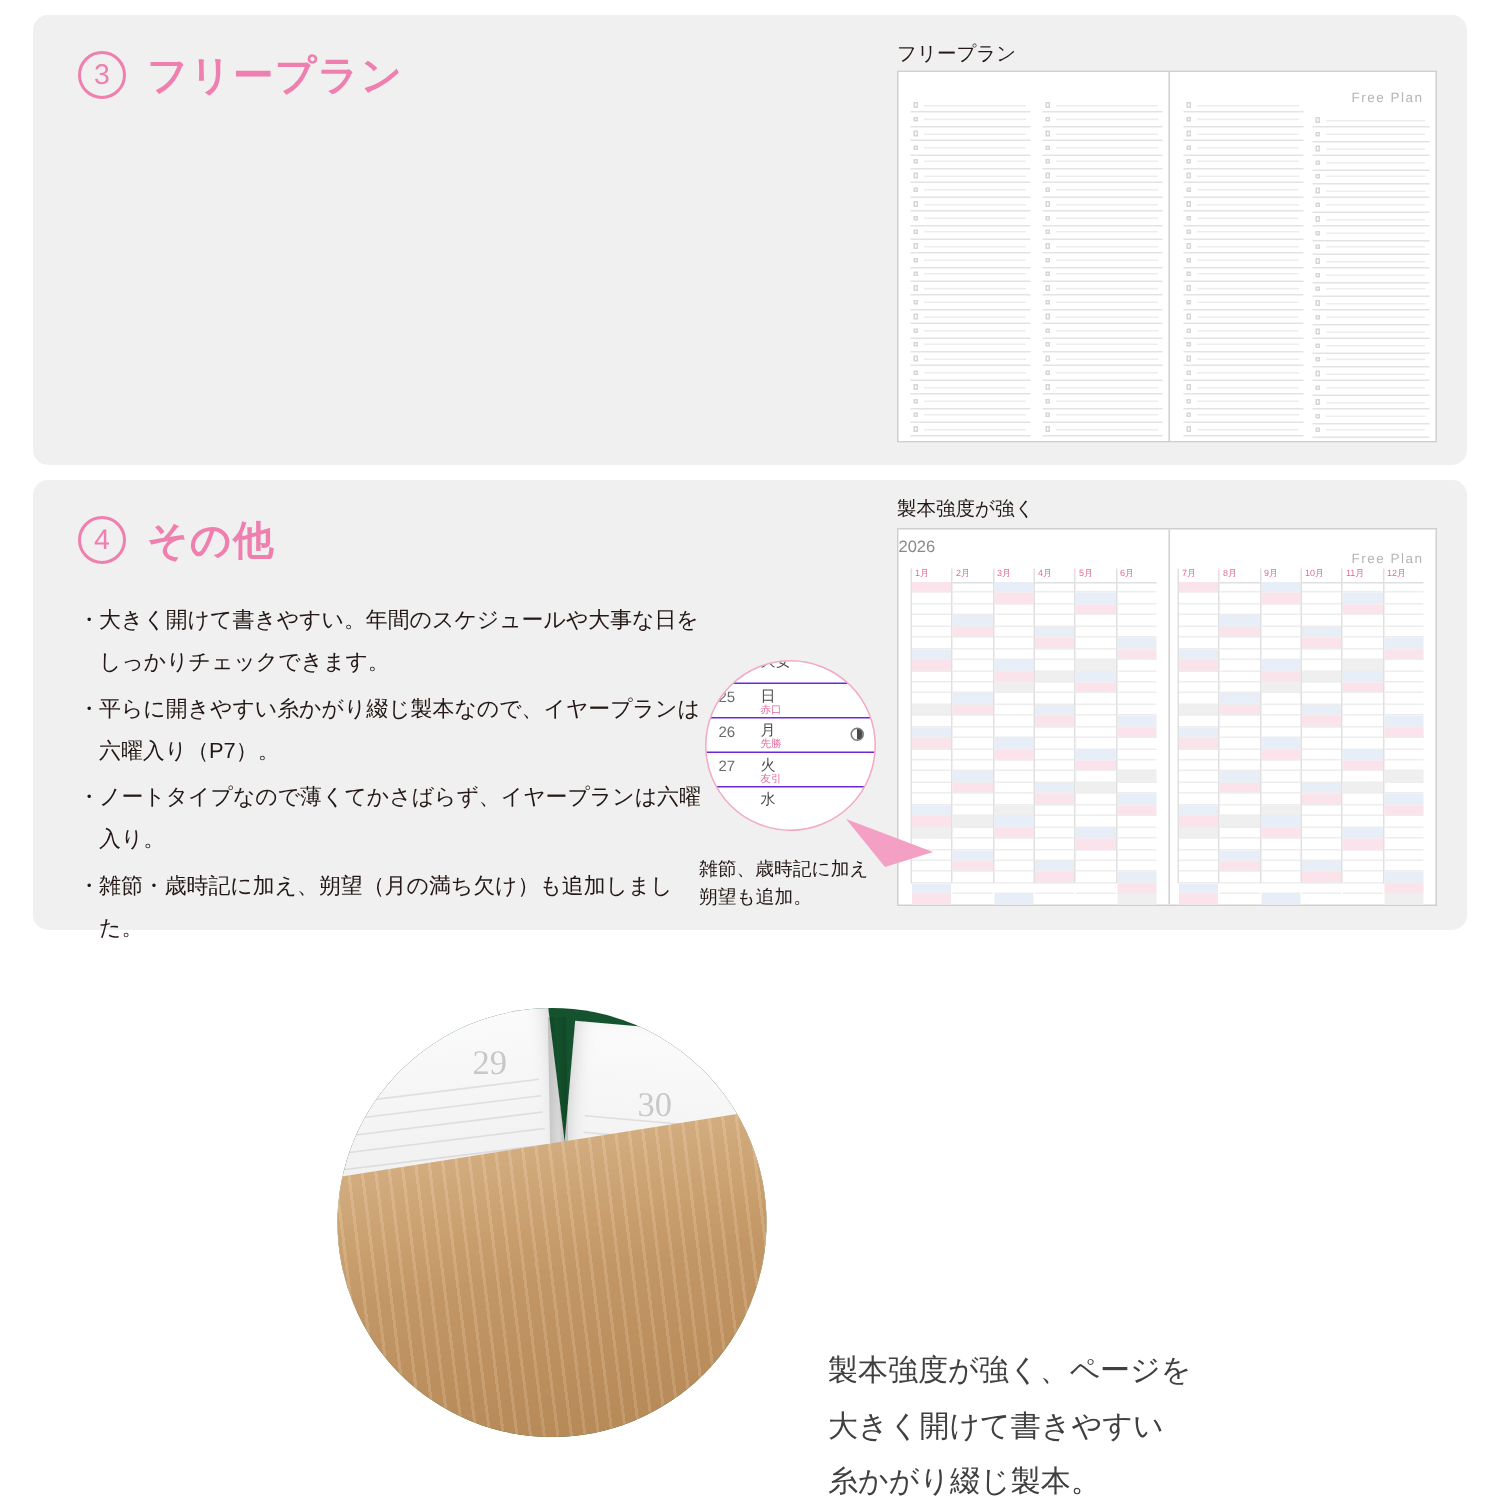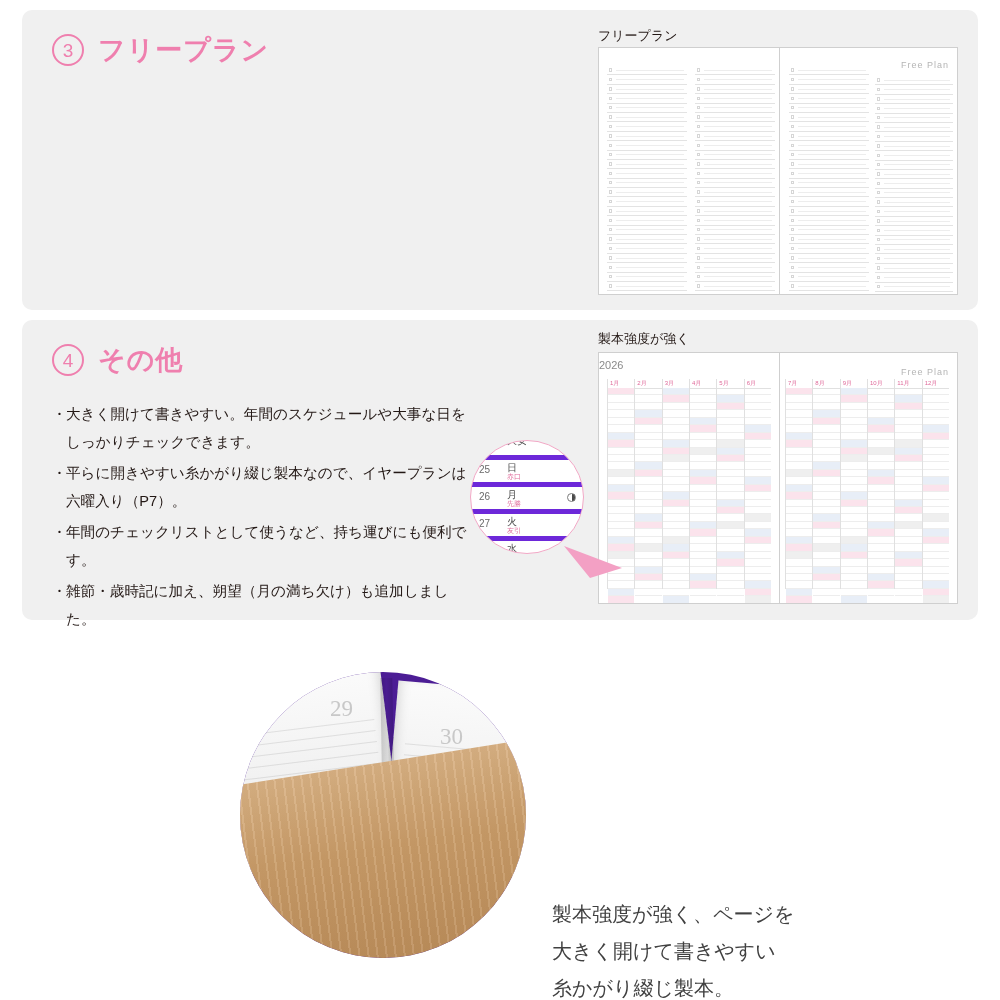--- a/index.html
+++ b/index.html
@@ -205,21 +205,21 @@
   
   .magnifier {
     position: absolute;
     border-radius: 50%;
     background: #ffffff;
     border: 1px solid #f2a8c6;
     overflow: hidden;
   }
   .mg-row {
     height: 22px;
-    border-bottom: 5px solid #6d28d9;
+    border-bottom: 1px solid #6d28d9;
     position: relative;
     font-size: 9px;
     color: #4a4a4a;
   }
   .mg-num {
     position: absolute;
     left: 8px;
     top: 4px;
     font-size: 10px;
     color: #6a6a6a;
@@ -252,27 +252,27 @@
   .callout-text {
     position: absolute;
     font-size: 12.5px;
     line-height: 1.55;
     color: #231815;
   }
 
   
   .photo {
     position: absolute;
-    left: 240px;
+    left: 225px;
     top: 672px;
     width: 286px;
     height: 286px;
     border-radius: 50%;
     overflow: hidden;
-    background: #4c1d95;
+    background: #14532d;
   }
   .photo .wood {
     position: absolute;
     left: -20px;
     bottom: -40px;
     width: 360px;
     height: 210px;
     background: linear-gradient(180deg, #d9b183 0%, #c99c68 40%, #bb8c59 100%);
     transform: rotate(-9deg);
     transform-origin: left top;
@@ -471,21 +471,21 @@
     <div class="li">
       <span class="dot">・</span>
       <span class="txt">大きく開けて書きやすい。年間のスケジュールや大事な日をしっかりチェックできます。</span>
     </div>
     <div class="li">
       <span class="dot">・</span>
       <span class="txt">平らに開きやすい糸かがり綴じ製本なので、イヤープランは六曜入り（P7）。</span>
     </div>
     <div class="li">
       <span class="dot">・</span>
-      <span class="txt">年間のチェックリストとして使うなど、持ち運びにも便利です。</span>
+      <span class="txt">ノートタイプなので薄くてかさばらず、イヤープランは六曜入り。</span>
     </div>
     <div class="li">
       <span class="dot">・</span>
       <span class="txt">雑節・歳時記に加え、朔望（月の満ち欠け）も追加しました。</span>
     </div>
   </div>
 
   <div class="prev-cap" style="left:598px; top:330px;">製本強度が強く</div>
 
   <div class="spread" id="spread-year" style="left:598px; top:352px; width:360px; height:252px;">
@@ -942,20 +942,22 @@
     </div>
     <div class="mg-row" style="border-bottom:none;">
       <span class="mg-k">水</span>
     </div>
   </div>
 
   <svg style="position:absolute; left:560px; top:520px; width:70px; height:60px;">
     <path d="M4 26 L62 48 L30 58 Z" fill="#f3a0c4"></path>
   </svg>
 
+  <div class="callout-text" style="left:466px; top:570px; width:130px; white-space:pre-line;">雑節、歳時記に加え
+朔望も追加。</div>
 
   <div class="photo">
     <div class="bookL">
         <div class="pg-line" style="left: 16px; right: 12px; top: 52px;"></div>
         <div class="pg-line" style="left: 16px; right: 12px; top: 63px;"></div>
         <div class="pg-line" style="left: 16px; right: 12px; top: 74px;"></div>
         <div class="pg-line" style="left: 16px; right: 12px; top: 85px;"></div>
         <div class="pg-line" style="left: 16px; right: 12px; top: 96px;"></div>
         <div class="pg-line" style="left: 16px; right: 12px; top: 107px;"></div>
         <div class="pg-line" style="left: 16px; right: 12px; top: 118px;"></div>

